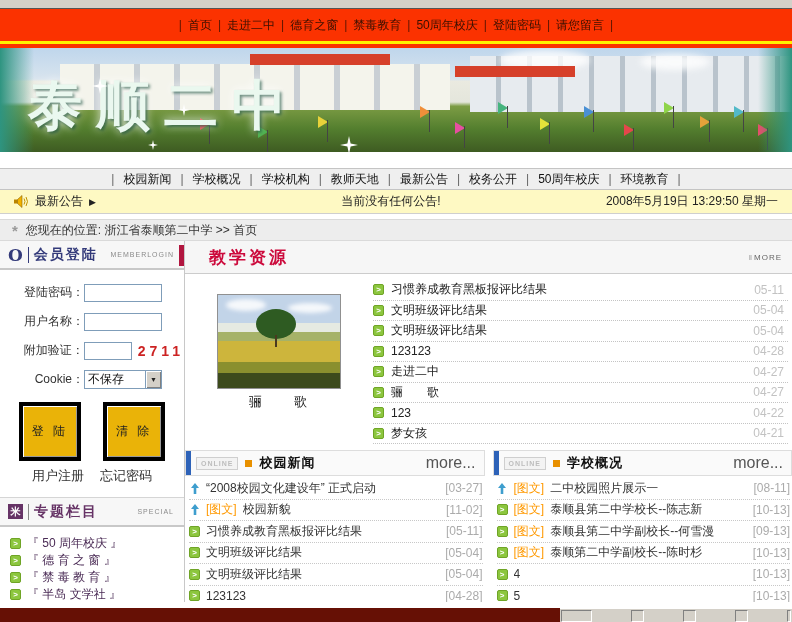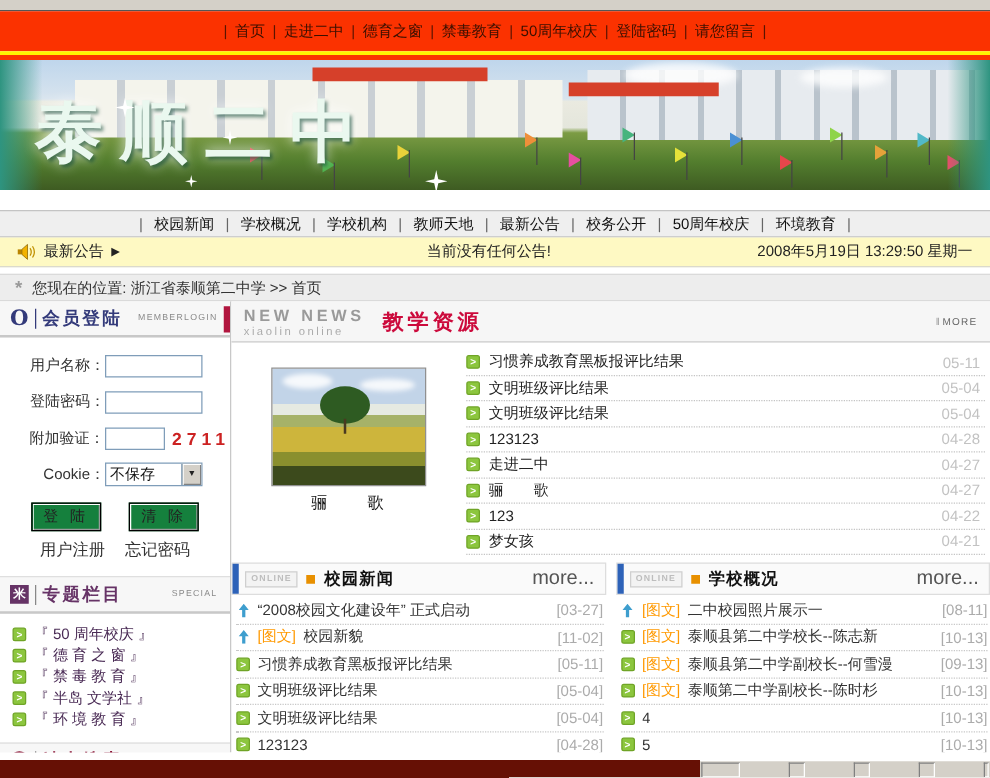--- a/index.html
+++ b/index.html
@@ -93,22 +93,22 @@
   .f-row label { width:84px; text-align:right; }
   .txt { width:78px; height:18px; border:1px solid #7F9DB9; background:#fff; font-size:12px; padding:0 2px; }
   .txt.small { width:48px; }
   .captcha { color:#CC2222; font-size:14px; letter-spacing:4px; margin-left:6px; font-weight:bold; }
   .select { width:78px; height:19px; border:1px solid #7F9DB9; background:#fff; display:flex; align-items:center; cursor:pointer; }
   .select .val { flex:1; font-size:12px; padding-left:3px; color:#111; }
   .select .drop { width:16px; height:17px; background:#D4D0C8; border-left:1px solid #7F9DB9;
                   font-size:7px; text-align:center; line-height:17px; color:#222;
                   box-shadow:inset 1px 1px #fff, inset -1px -1px #808080; }
   .btn-row { display:flex; justify-content:center; gap:22px; margin:8px 0 6px; }
-  .btn { font-size:12px; letter-spacing:3px; padding:2px 9px; background:#15803d; color:#222;
-         border:1px solid #000000; box-shadow:inset 1px 1px #fff, inset -1px -1px #9a9a9a; cursor:pointer; }
+  .btn { font-size:12px; letter-spacing:3px; padding:17px 9px; background:#eab308; color:#222;
+         border:4px solid #000000; box-shadow:inset 1px 1px #fff, inset -1px -1px #9a9a9a; cursor:pointer; }
   .link-row { display:flex; justify-content:center; gap:16px; font-size:13px; color:#333; padding-bottom:8px; }
   .link-row span { cursor:pointer; }
 
   
   .sp-list { padding:8px 6px 10px 10px; border-bottom:1px solid #D5D5D5; }
   .sp-item { display:flex; align-items:center; gap:6px; height:17px; font-size:12px; color:#4A2B55; cursor:pointer; }
 
   
   .ic-arrow { flex:0 0 auto; width:11px; height:11px; background:#8CC63E; border:1px solid #6FA426;
               color:#fff; font-size:8px; line-height:9px; text-align:center; font-weight:bold; border-radius:2px; }
@@ -296,26 +296,26 @@
       <div class="p-head login">
         <span class="icon-o">O</span>
         <span class="vbar"></span>
         <span class="p-title">会员登陆</span>
         <span class="p-sub">MEMBERLOGIN</span>
         <span class="accent"></span>
       </div>
 
       <div class="form">
         <div class="f-row">
+          <label>登陆密码：</label>
+          <input class="txt" type="password" style="">
+        </div>
+        <div class="f-row">
           <label>用户名称：</label>
           <input class="txt" type="text" style="">
-        </div>
-        <div class="f-row">
-          <label>登陆密码：</label>
-          <input class="txt" type="password" style="">
         </div>
         <div class="f-row">
           <label>附加验证：</label>
           <input class="txt small" type="text" style="">
           <span class="captcha">2711</span>
         </div>
         <div class="f-row">
           <label>Cookie：</label>
           <div class="select">
             <span class="val">不保存</span>
@@ -367,24 +367,20 @@
         <span class="vbar"></span>
         <span class="p-title">站内搜索</span>
 
       </div>
 
     </div>
 
     <div class="content">
 
       <div class="nn-head">
-        <div class="nn-logo">
-          <div>NEW NEWS</div>
-          <div>xiaolin online</div>
-        </div>
         <span class="nn-title">教学资源</span>
         <span class="nn-more"><span class="bars">‖</span><span>MORE</span></span>
       </div>
 
       <div class="latest">
         <div class="photo-block">
           <div class="photo">
             <div class="cl" style="left:8px;top:4px;width:40px;height:12px;"></div>
             <div class="cl" style="left:70px;top:8px;width:44px;height:10px;"></div>
             <div class="tree"></div>

